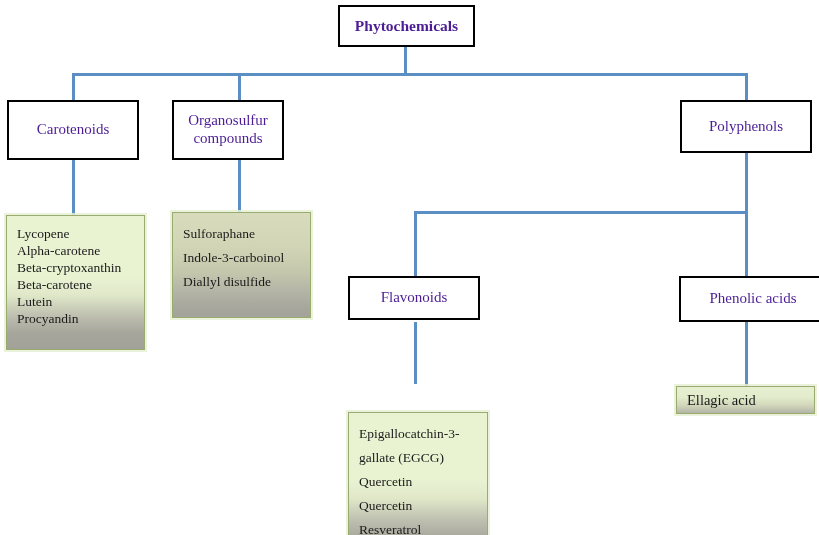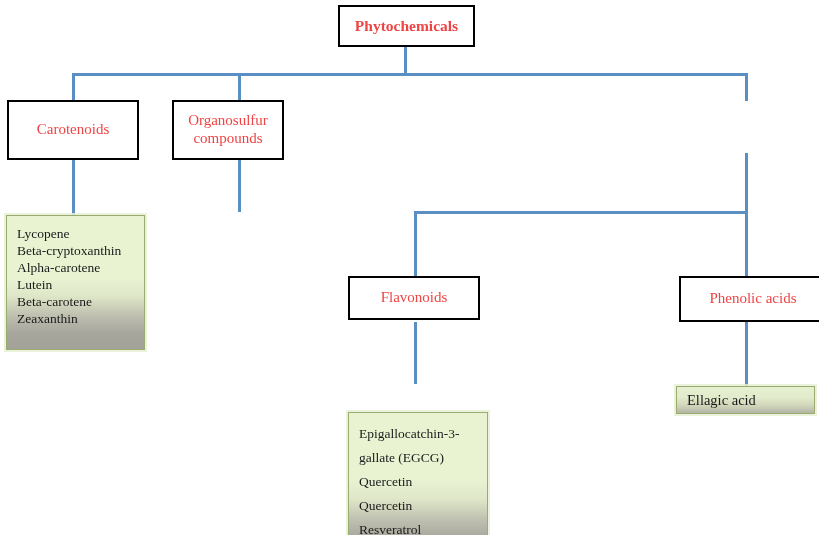--- a/index.html
+++ b/index.html
@@ -36,21 +36,21 @@
   .node {
     position: absolute;
     box-sizing: border-box;
     background: #ffffff;
     border: 2px solid #000000;
     display: flex;
     align-items: center;
     justify-content: center;
     text-align: center;
     z-index: 3;
-    color: #ef4444;
+    color: #4c1d95;
     line-height: 1.18;
   }
   .node-label {
     display: block;
     padding: 0 4px;
   }
   .node.root {
     font-weight: bold;
     font-size: 15.5px;
   }
@@ -139,38 +139,46 @@
   </div>
 
   <div class="node level2" style="left:7px; top:100px; width:132px; height:60px;">
     <span class="node-label">Carotenoids</span>
   </div>
 
   <div class="node level2" style="left:172px; top:100px; width:112px; height:60px;">
     <span class="node-label">Organosulfur compounds</span>
   </div>
 
+  <div class="node level2" style="left:680px; top:100px; width:132px; height:53px;">
+    <span class="node-label">Polyphenols</span>
+  </div>
 
   <div class="node level3" style="left:348px; top:276px; width:132px; height:44px;">
     <span class="node-label">Flavonoids</span>
   </div>
 
   <div class="node level3" style="left:679px; top:276px; width:148px; height:46px;">
     <span class="node-label">Phenolic acids</span>
   </div>
 
   <div class="listbox green tight" style="left:6px; top:215px; width:139px; height:135px;">
     <span class="row">Lycopene</span>
+    <span class="row">Alpha-carotene</span>
     <span class="row">Beta-cryptoxanthin</span>
-    <span class="row">Alpha-carotene</span>
+    <span class="row">Beta-carotene</span>
     <span class="row">Lutein</span>
-    <span class="row">Beta-carotene</span>
-    <span class="row">Zeaxanthin</span>
+    <span class="row">Procyandin</span>
   </div>
 
+  <div class="listbox olive loose" style="left:172px; top:212px; width:139px; height:106px;">
+    <span class="row">Sulforaphane</span>
+    <span class="row">Indole-3-carboinol</span>
+    <span class="row">Diallyl disulfide</span>
+  </div>
 
   <div class="listbox green wrap2" style="left:348px; top:384px; width:140px; height:145px;margin-top:28px;">
     <span class="row">Epigallocatchin-3-</span>
     <span class="row">gallate (EGCG)</span>
     <span class="row">Quercetin</span>
     <span class="row">Quercetin</span>
     <span class="row">Resveratrol</span>
     <span class="row">Genistein</span>
   </div>
 

